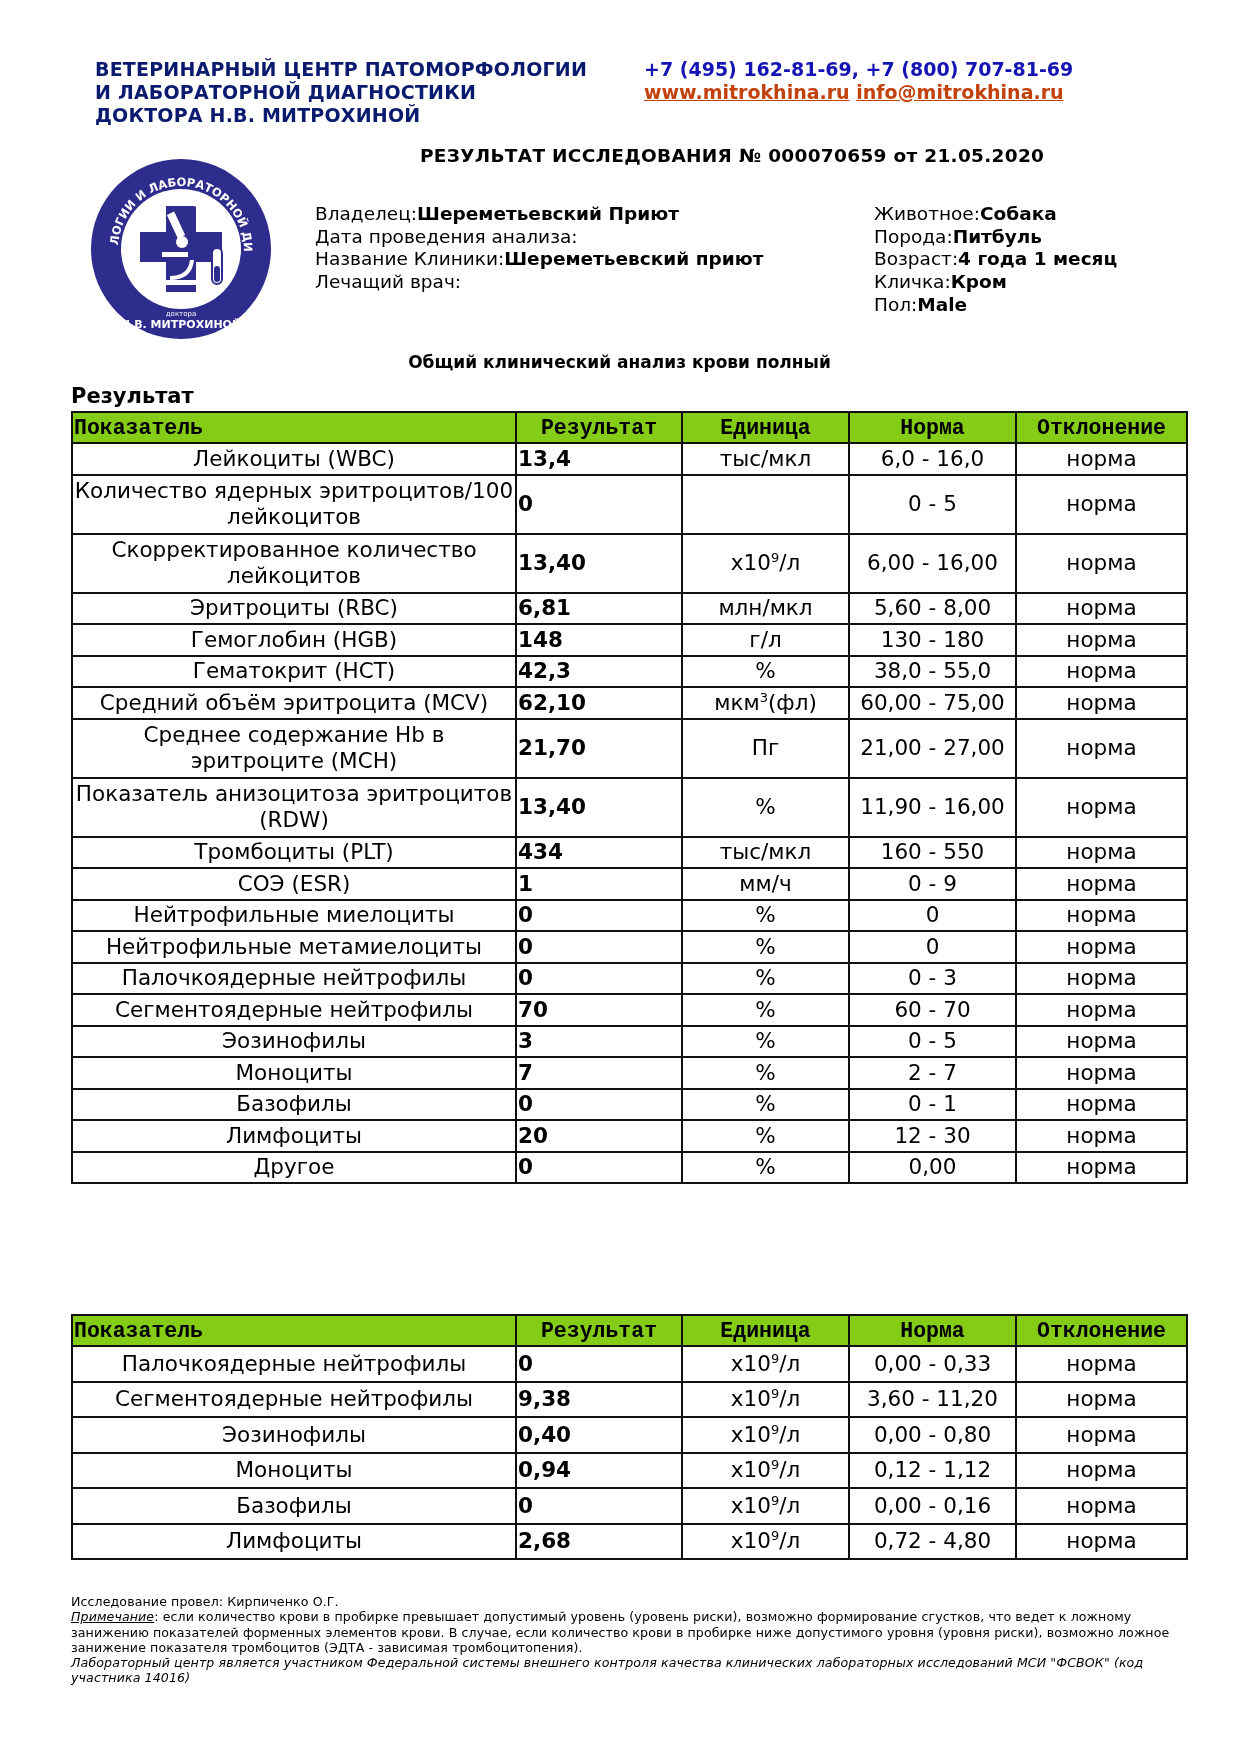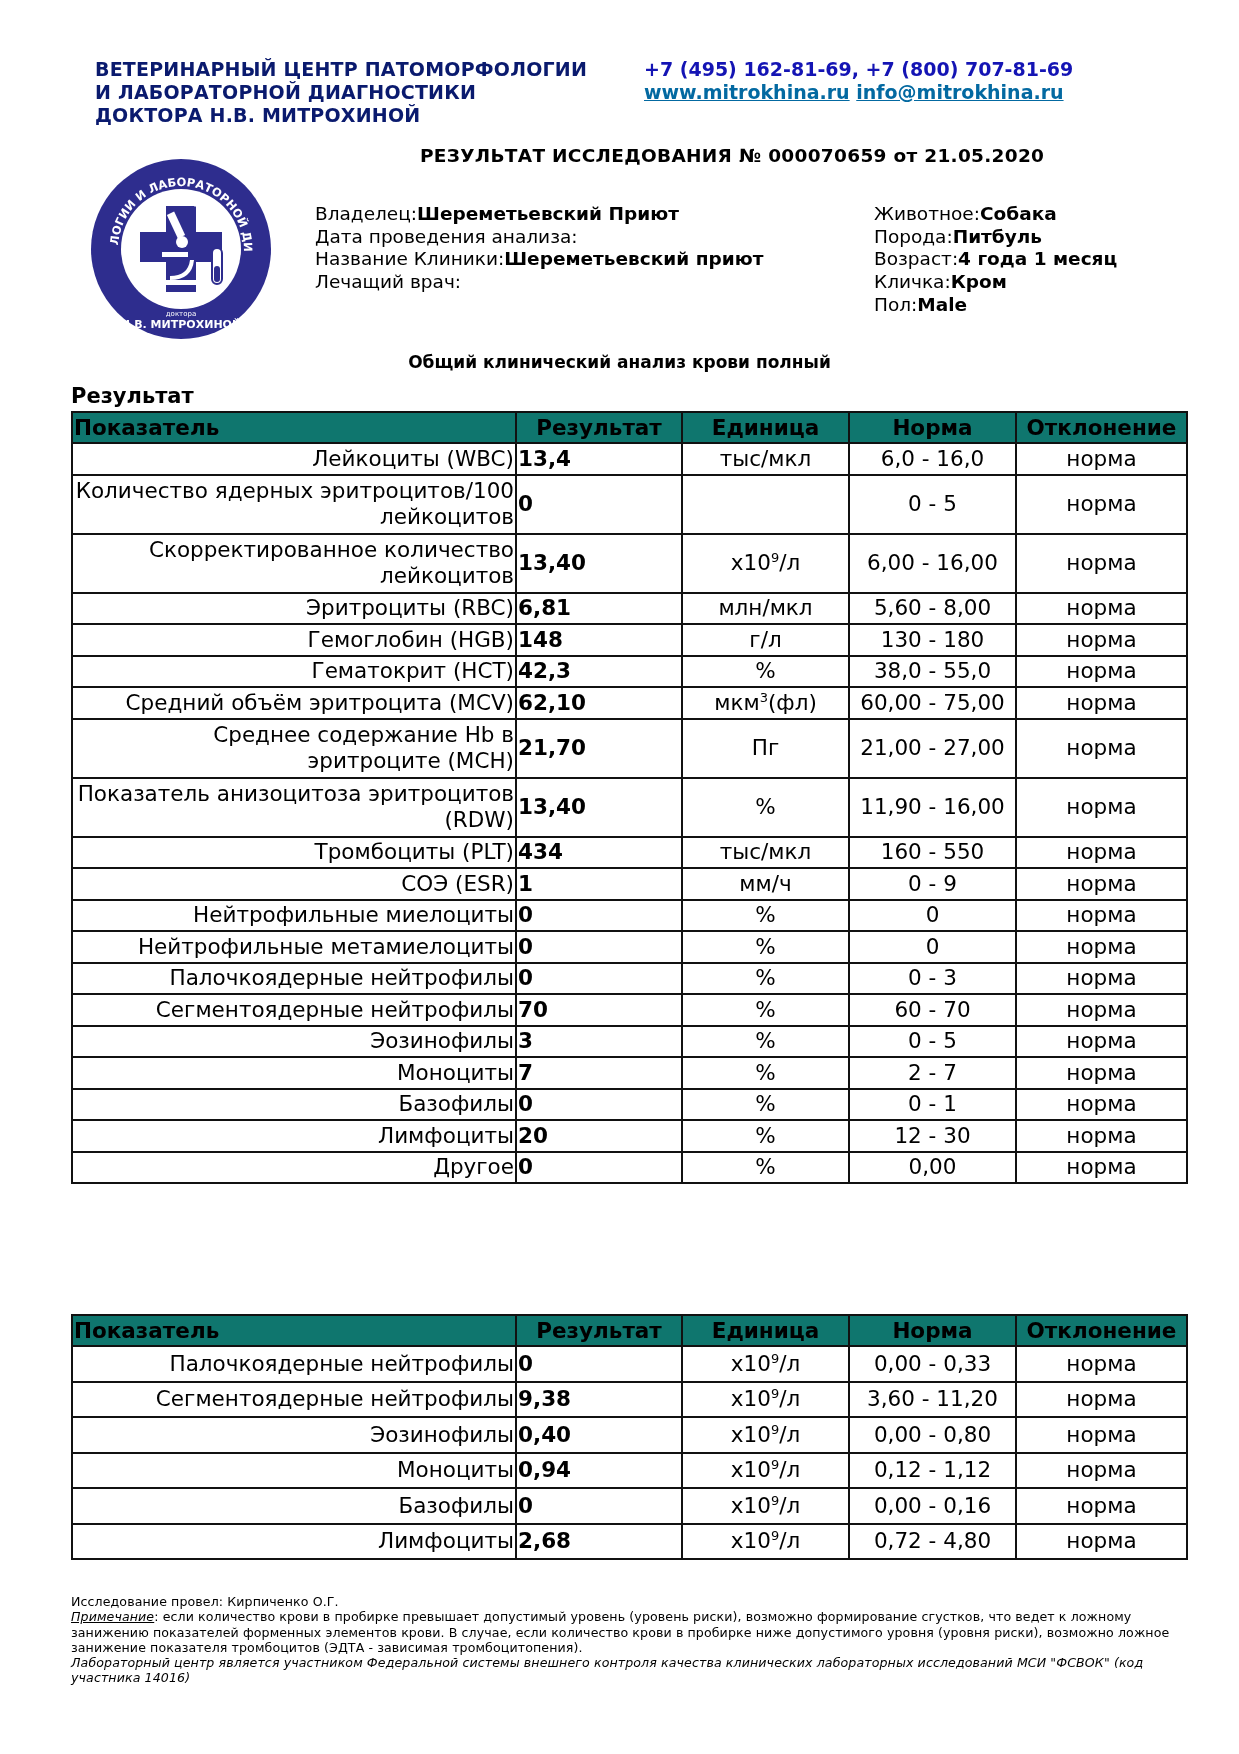--- a/index.html
+++ b/index.html
@@ -1,33 +1,33 @@
 <!DOCTYPE html>
 <html><head>
 <meta charset="utf-8">
 <style>
   html, body { margin:0; padding:0; background:#ffffff; }
   body { width:1239px; height:1754px; position:relative; overflow:hidden;
          font-family:"DejaVu Sans", sans-serif; color:#000; }
   .abs { position:absolute; }
   .org { left:71px; top:58px; color:#0a1a6e; font-weight:bold; font-size:19px; line-height:23px; letter-spacing:0.2px;margin-left:24px; }
   .contacts { left:644px; top:58px; color:#1414b4; font-weight:bold; font-size:19px; line-height:23px; }
-  .contacts a { color:#0369a1; text-decoration:underline; }
+  .contacts a { color:#c2410c; text-decoration:underline; }
   .doc-title { left:420px; top:145px; font-weight:bold; font-size:18.5px; letter-spacing:0.3px; }
   .logo { left:88px; top:156px; width:186px; height:186px; }
   .info { left:315px; top:203px; font-size:18.5px; line-height:22.7px; }
   .info2 { left:874px; top:203px; font-size:18.5px; line-height:22.7px; }
   .info b, .info2 b { font-weight:bold; }
   .analysis-title { left:0; width:1239px; text-align:center; top:352px; font-weight:bold; font-size:17px; }
   .section-label { left:71px; font-weight:bold; font-size:21px; }
   table.res { position:absolute; left:71px; border-collapse:collapse; table-layout:fixed; width:1115px; font-size:21.5px; }
   table.res td, table.res th { border:2px solid #111; padding:0 1px; line-height:26px; }
-  table.res th { background:#0f766e; font-weight:bold; height:29px; text-align:center; }
+  table.res th { background:#84cc16; font-weight:bold; height:29px; text-align:center;font-family:Liberation Mono, monospace; }
   table.res th.c0 { text-align:left; }
-  table.res td.c0 { text-align:right; }
+  table.res td.c0 { text-align:center; }
   table.res td.c1 { text-align:left; font-weight:bold; }
   table.res td.c2, table.res td.c3, table.res td.c4 { text-align:center; }
   table.res td.c3 { white-space:nowrap; }
   tr.r1 td { height:29.5px; }
   tr.r2 td { height:57px; }
   table.abs2 tr td { height:33.5px; }
   sup { font-size:13px; vertical-align:8px; line-height:0; }
   .footer { left:71px; top:1594px; width:1115px; font-size:12.6px; line-height:15.3px; letter-spacing:0.1px; }
   .footer i { font-style:italic; }
   .footer u { text-decoration:underline; }

